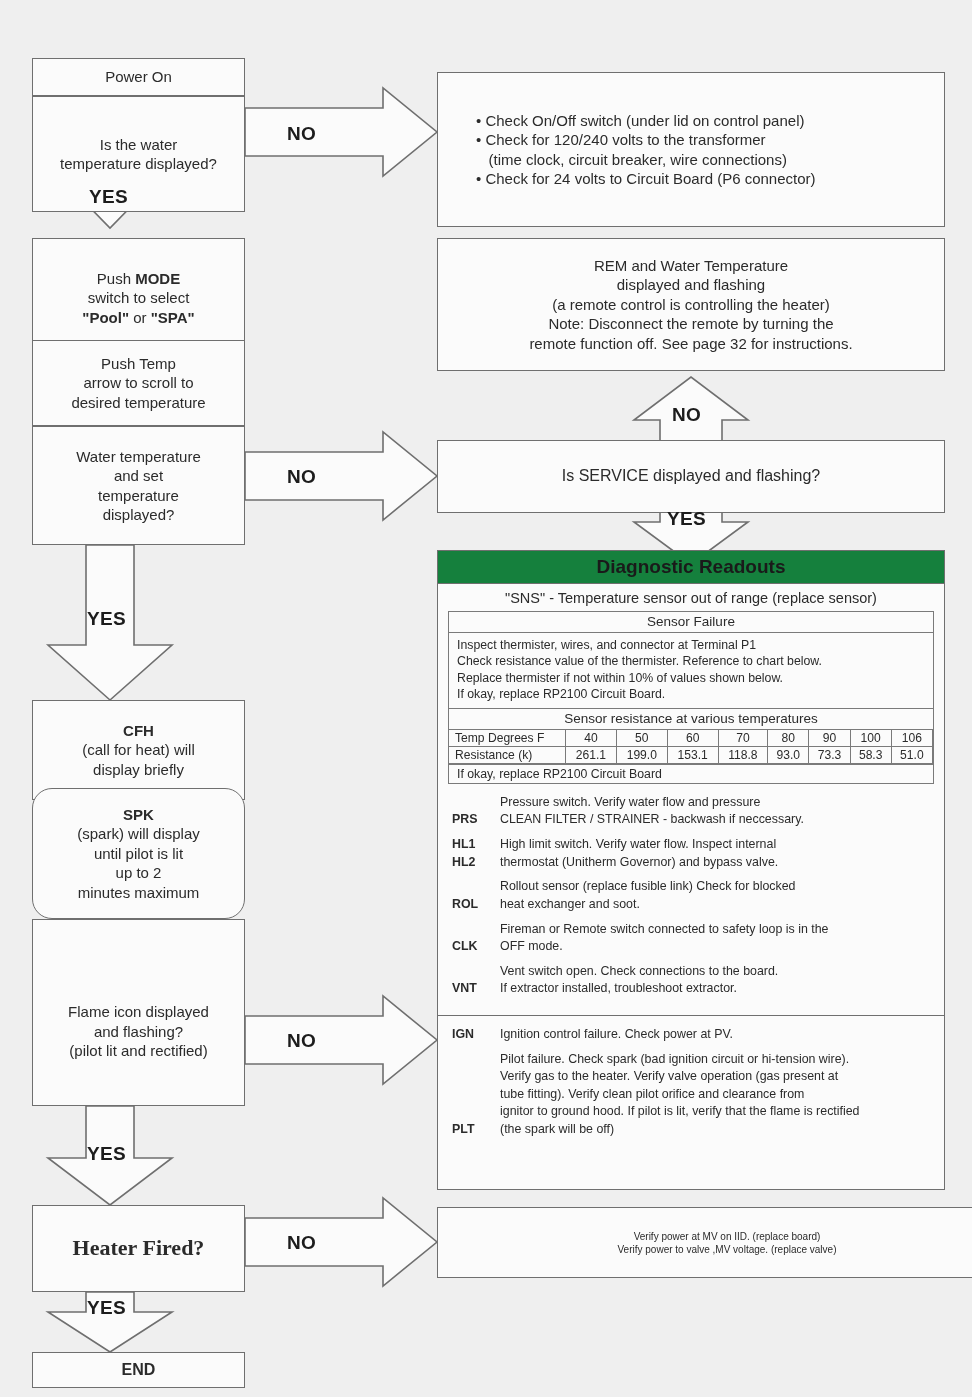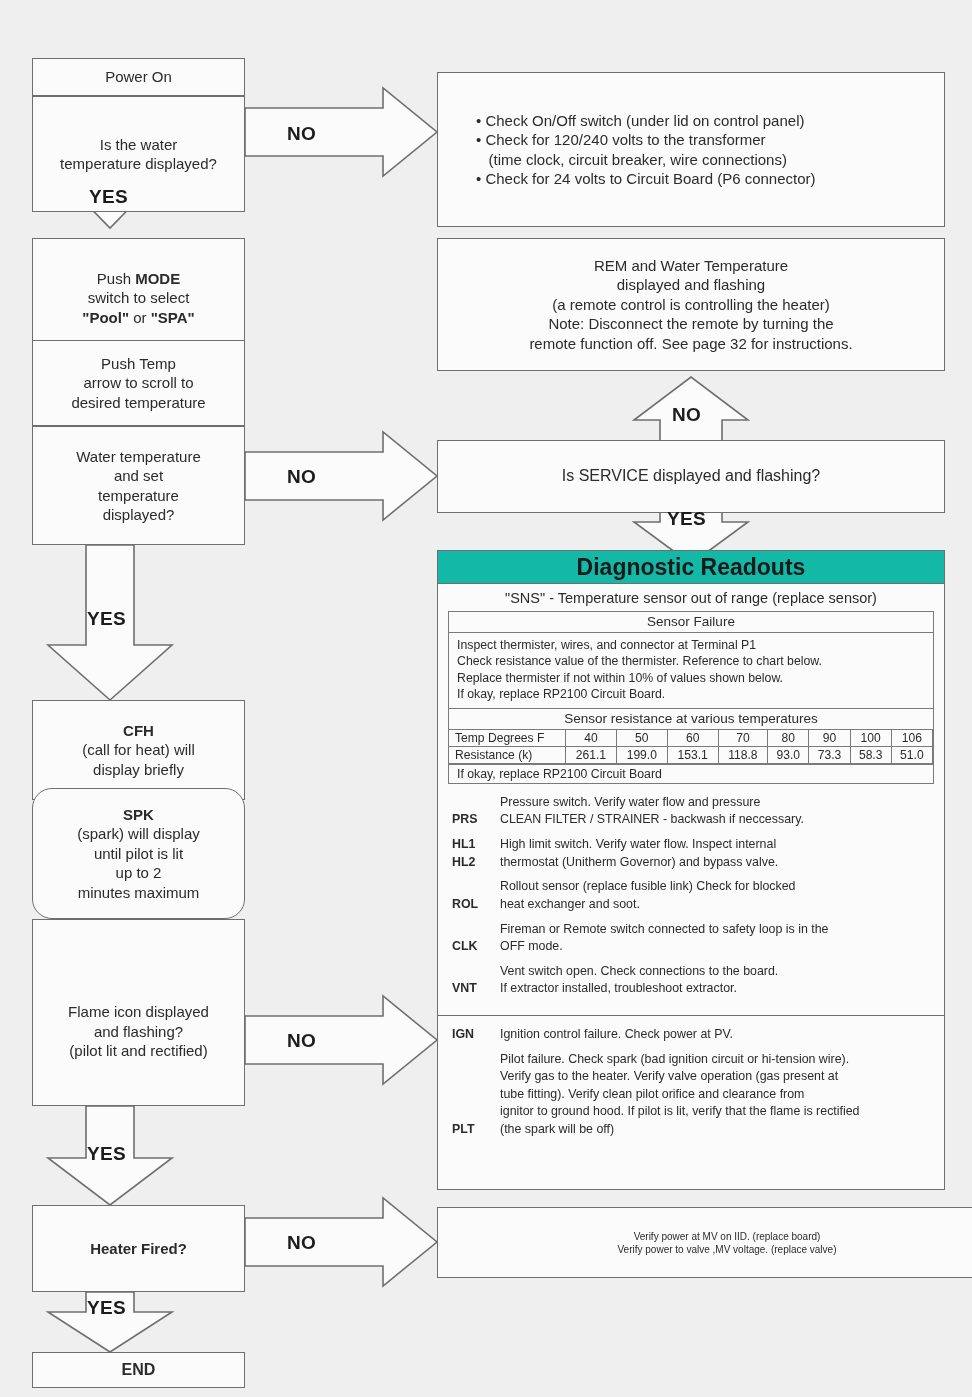--- a/index.html
+++ b/index.html
@@ -10,23 +10,23 @@
   .box .ln{display:block;line-height:1.30;}
   .b{font-weight:bold;}
   .it{}
   .lbl{position:absolute;font-weight:bold;font-size:19px;color:#1c1c1c;letter-spacing:.3px;}
   svg.arrows{position:absolute;left:0;top:0;width:972px;height:1397px;overflow:visible;}
   svg.arrows path{fill:#fbfbfb;stroke:#6f6f6f;stroke-width:1.6;stroke-linejoin:miter;}
 
   
   #diag{position:absolute;left:437px;top:550px;width:508px;height:640px;box-sizing:border-box;
         background:#fbfbfb;border:1.6px solid #6f6f6f;}
-  #diagHead{height:32px;background:#14b8a6;border-bottom:1.6px solid #6f6f6f;
+  #diagHead{height:32px;background:#15803d;border-bottom:1.6px solid #6f6f6f;
             display:flex;align-items:center;justify-content:center;
-            font-weight:bold;font-size:23px;color:#1a1a1a;}
+            font-weight:bold;font-size:19px;color:#1a1a1a;}
   #snsLine{text-align:center;font-size:14.5px;padding:6px 4px 5px;}
   .subtable{margin:0 10px;border:1.3px solid #7a7a7a;box-sizing:border-box;}
   .st-title{text-align:center;font-size:13.5px;padding:2px 0 3px;border-bottom:1.3px solid #7a7a7a;}
   .st-body{padding:4px 8px 5px;font-size:12.3px;line-height:1.34;}
   .st-body div{white-space:nowrap;}
   .rt{width:100%;border-collapse:collapse;font-size:12.1px;}
   .rt td{border:1.2px solid #7a7a7a;text-align:center;padding:1px 2px;white-space:nowrap;}
   .rt td.hd{border-left:none;border-right:1.2px solid #7a7a7a;text-align:left;padding-left:6px;width:108px;}
   .rt tr:first-child td{border-top:none;}
   .st-foot{font-size:12.3px;padding:2px 0 2px 8px;border-top:1.3px solid #7a7a7a;}
@@ -106,21 +106,21 @@
     <span class="ln it">up to 2</span>
     <span class="ln it">minutes maximum</span>
   </div>
 
   <div class="box" style="left:32px;top:919px;width:213px;height:187px;font-size:15px;justify-content:flex-start;padding-top:82px;">
     <span class="ln">Flame icon displayed</span>
     <span class="ln">and flashing?</span>
     <span class="ln">(pilot lit and rectified)</span>
   </div>
 
-  <div class="box" style="left:32px;top:1205px;width:213px;height:87px;font-size:15px;">
+  <div class="box" style="left:32px;top:1205px;width:213px;height:87px;font-size:22px;font-family:Liberation Serif, serif;">
     <span class="ln b">Heater Fired?</span>
   </div>
 
   <div class="box" style="left:32px;top:1352px;width:213px;height:36px;font-size:16px;">
     <span class="ln b">END</span>
   </div>
 
   <div class="box" style="left:437px;top:72px;width:508px;height:155px;font-size:15px;align-items:flex-start;padding-left:38px;text-align:left;">
     <span class="ln">• Check On/Off switch (under lid on control panel)</span>
     <span class="ln">• Check for 120/240 volts to the transformer</span>

